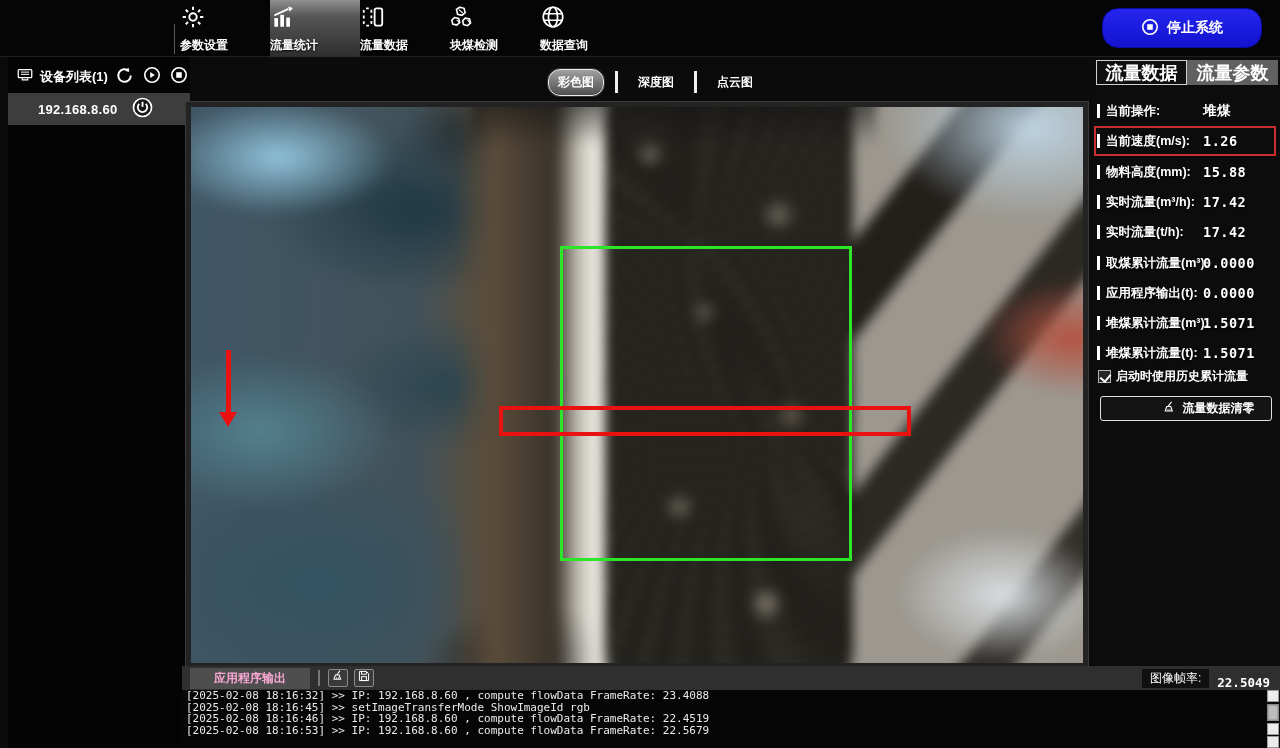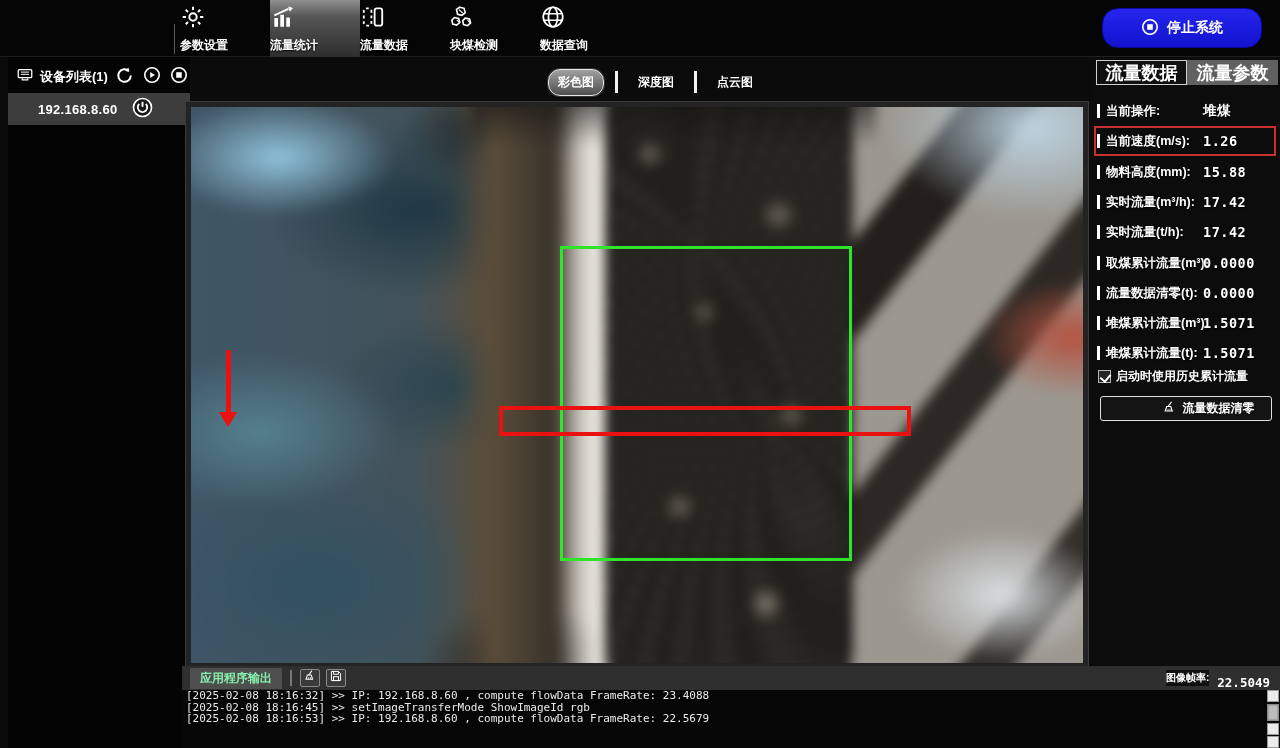--- a/index.html
+++ b/index.html
@@ -97,25 +97,25 @@
   .row-label { font-size:12.5px; font-weight:bold; white-space:nowrap; text-shadow:0 1px 2px #000; }
   .row-value { position:absolute; left:106px; font-family:"DejaVu Sans Mono", monospace; font-size:13.5px; font-weight:bold; letter-spacing:.5px; text-shadow:0 1px 2px #000; }
   .hl-box { position:absolute; left:1px; top:69px; width:182px; height:30px; border:2px solid #c83030; }
   .chk-row { position:absolute; left:5px; top:311px; display:flex; align-items:center; gap:5px; }
   .checkbox { width:13px; height:13px; background:#262626; border:1px solid #b5b5b5; position:relative; flex:none; cursor:pointer; }
   .checkbox:after { content:""; position:absolute; left:3px; top:1px; width:5px; height:8px; border:solid #fff; border-width:0 2px 2px 0; transform:rotate(40deg); }
   .chk-label { font-size:12px; font-weight:bold; white-space:nowrap; }
   .clear-btn { position:absolute; left:7px; top:339px; width:172px; height:25px; background:#141414; border:1px solid #e0e0e0; border-radius:3px; color:#fff; font-size:12px; font-weight:bold; display:flex; align-items:center; justify-content:center; gap:6px; cursor:pointer; font-family:"Liberation Sans", sans-serif;padding-left:44px; }
   
   .log-bar { position:absolute; left:182px; top:666px; width:1098px; height:24px; background:#2f2f2f; display:flex; align-items:center; }
-  .log-tab { margin-left:8px; padding:2px 10px; background:#4e4e4e; color:#86efac; font-size:12px; font-weight:bold; cursor:pointer; white-space:nowrap; }
+  .log-tab { margin-left:8px; padding:2px 24px; background:#4e4e4e; color:#f9a8d4; font-size:12px; font-weight:bold; cursor:pointer; white-space:nowrap; }
   .log-bar .vsep { width:2px; height:16px; background:#777; margin:0 8px; }
   .log-icon-btn { display:flex; align-items:center; justify-content:center; width:20px; height:18px; margin-right:6px; border:1px solid #8a8a8a; border-radius:2px; background:#3a3a3a; cursor:pointer; }
   .fr-wrap { margin-left:auto; margin-right:10px; display:flex; align-items:center; gap:8px; }
-  .fr-label { font-size:10px; font-weight:bold; background:#101010; padding:1px 0; }
+  .fr-label { font-size:12px; font-weight:normal; background:#101010; padding:1px 8px; }
   .fr-value { font-family:"DejaVu Sans Mono", monospace; font-size:12.5px; font-weight:bold;margin-top:8px; }
   .log-area { position:absolute; left:182px; top:690px; width:1098px; height:58px; background:#060606; overflow:hidden; }
   .log-line { font-family:"DejaVu Sans Mono", monospace; font-size:11px; line-height:11.6px; color:#eaeaea; white-space:nowrap; padding-left:4px; }
   .scrollbar { position:absolute; right:0; top:690px; width:14px; height:58px; background:#0a0a0a; }
   .sb-btn { position:absolute; left:1px; width:12px; height:12px; background:#ececec; border:1px solid #999; }
   .sb-thumb { position:absolute; left:1px; top:14px; width:12px; height:17px; background:#bdbdbd; border:1px solid #888; box-shadow:inset 0 0 2px #666; }
 </style>
 </head>
 <body>
 
@@ -285,21 +285,21 @@
         <span class="row-label">实时流量(t/h):</span>
         <span class="row-value">17.42</span>
       </div>
     <div class="data-row" style="top:195px">
         <span class="marker"></span>
         <span class="row-label">取煤累计流量(m³):</span>
         <span class="row-value">0.0000</span>
       </div>
     <div class="data-row" style="top:225px">
         <span class="marker"></span>
-        <span class="row-label">流量数据清零(t):</span>
+        <span class="row-label">应用程序输出(t):</span>
         <span class="row-value">0.0000</span>
       </div>
     <div class="data-row" style="top:255px">
         <span class="marker"></span>
         <span class="row-label">堆煤累计流量(m³):</span>
         <span class="row-value">1.5071</span>
       </div>
     <div class="data-row" style="top:285px">
         <span class="marker"></span>
         <span class="row-label">堆煤累计流量(t):</span>
@@ -346,20 +346,21 @@
       </div>
     <div class="fr-wrap">
       <span class="fr-label">图像帧率:</span>
       <span class="fr-value">22.5049</span>
     </div>
   </div>
 
   <div class="log-area">
     <div class="log-line">[2025-02-08 18:16:32] &gt;&gt; IP: 192.168.8.60 , compute flowData FrameRate: 23.4088</div>
     <div class="log-line">[2025-02-08 18:16:45] &gt;&gt; setImageTransferMode ShowImageId rgb</div>
+    <div class="log-line">[2025-02-08 18:16:46] &gt;&gt; IP: 192.168.8.60 , compute flowData FrameRate: 22.4519</div>
     <div class="log-line">[2025-02-08 18:16:53] &gt;&gt; IP: 192.168.8.60 , compute flowData FrameRate: 22.5679</div>
   </div>
   <div class="scrollbar">
     <div class="sb-btn" style="top:0"></div>
     <div class="sb-thumb"></div>
     <div class="sb-btn" style="top:33px"></div>
     <div class="sb-btn" style="top:46px"></div>
   </div>
 
 </div>

